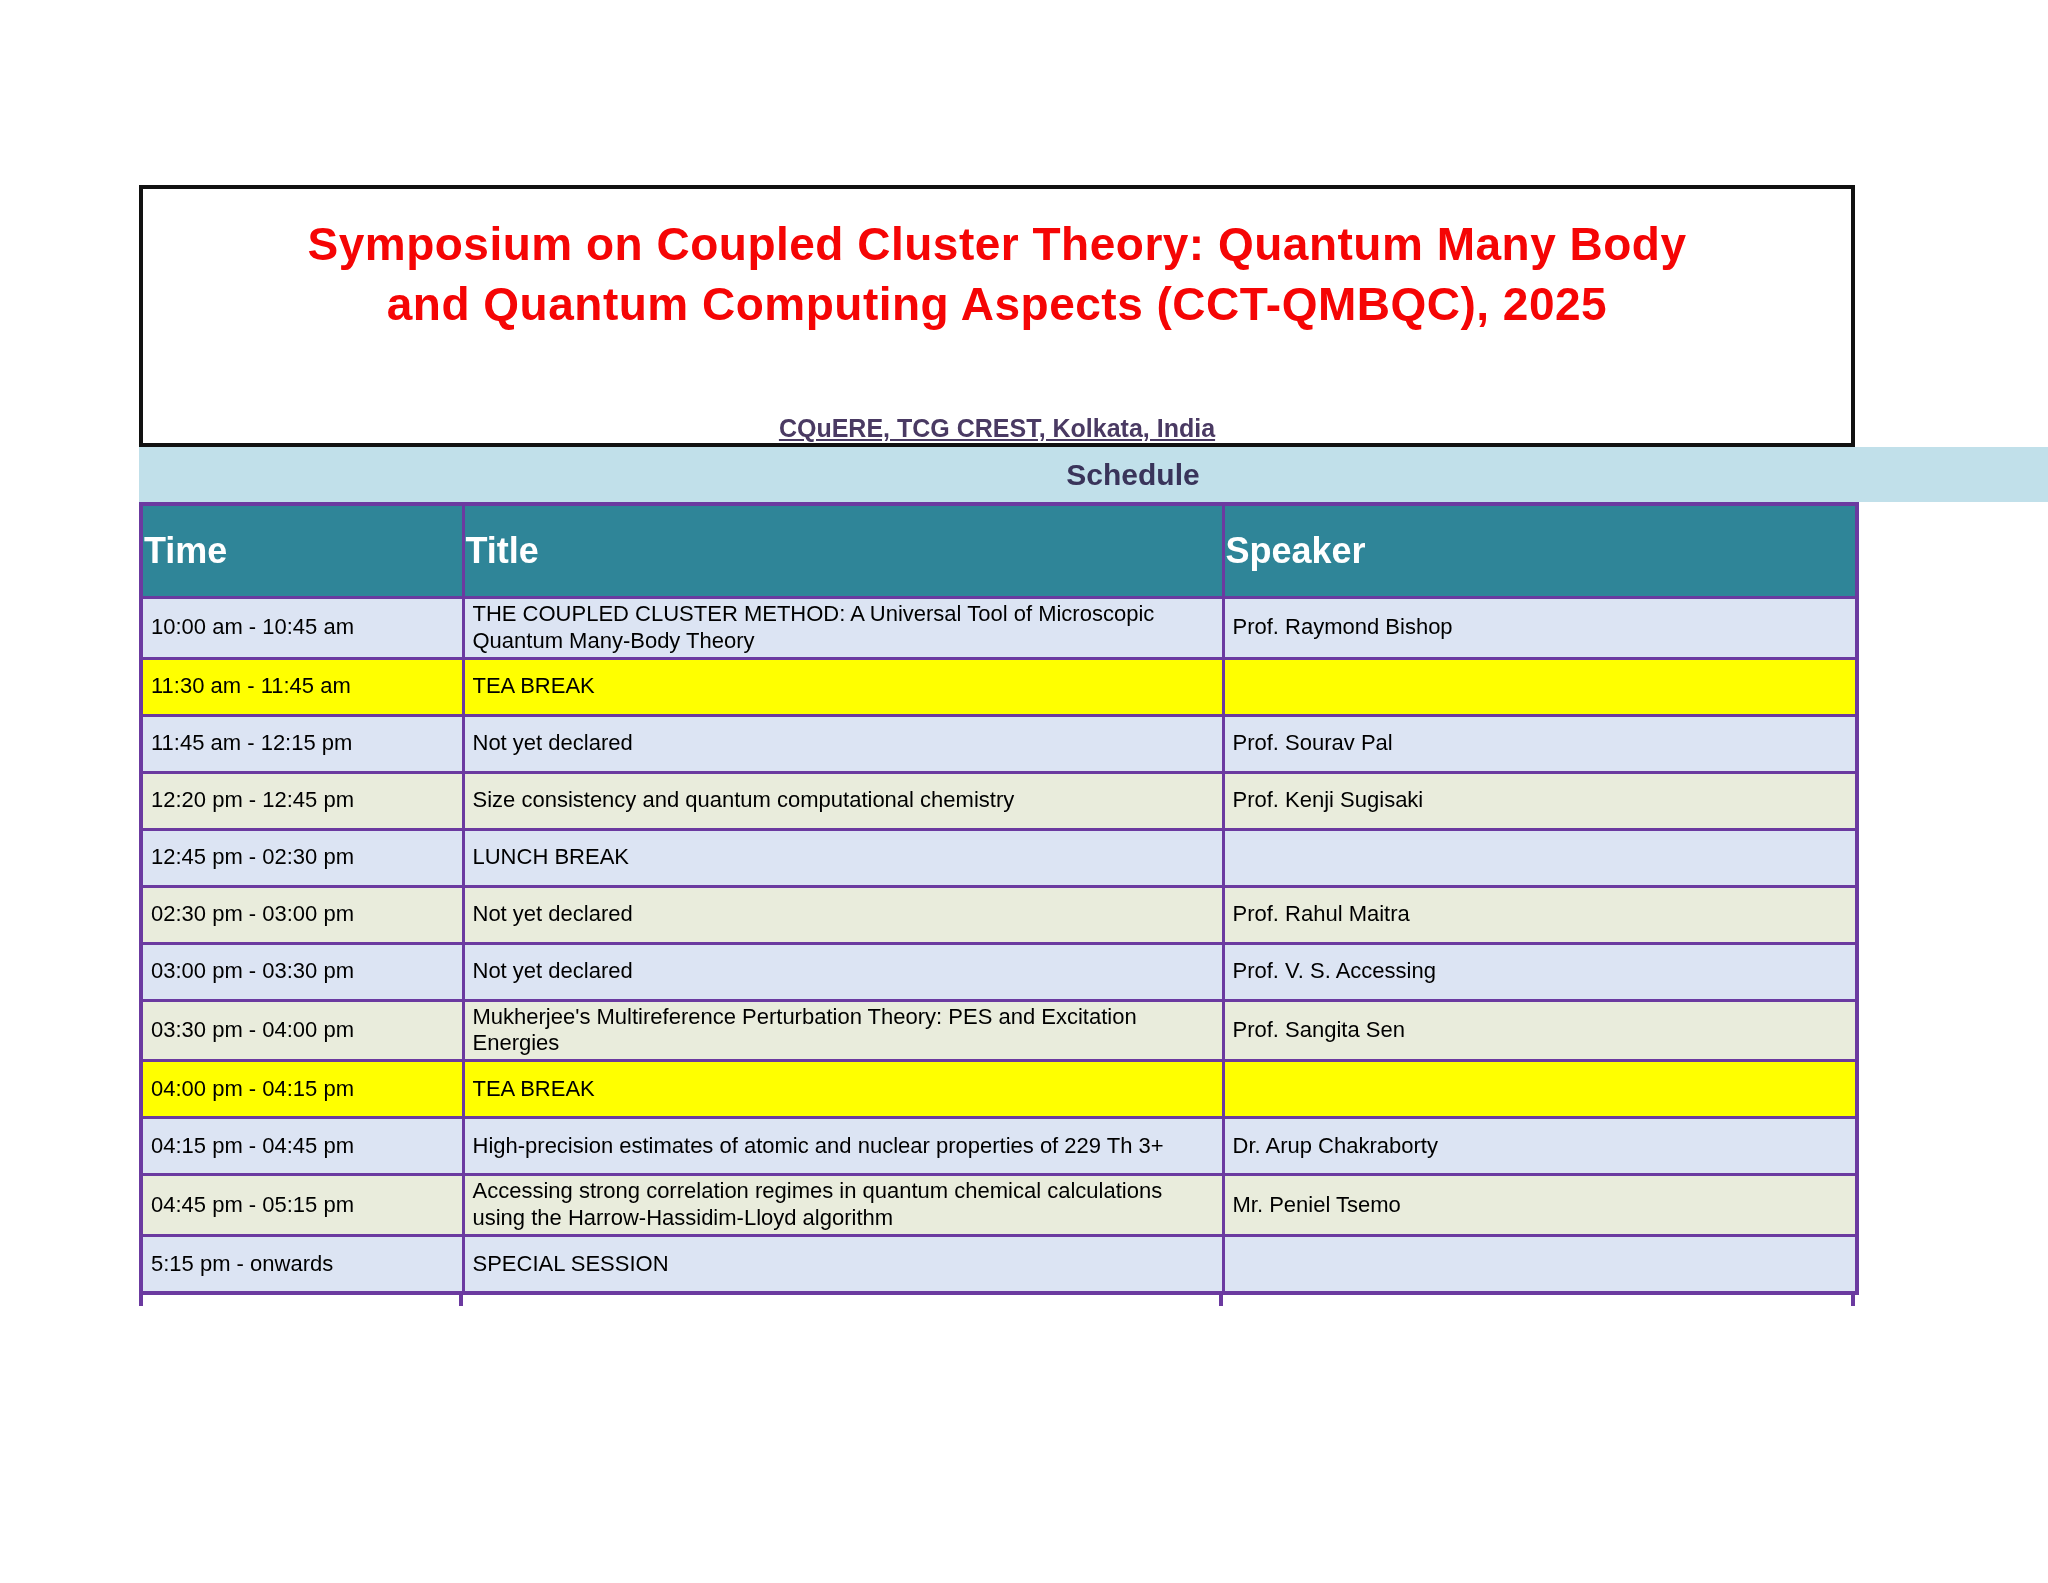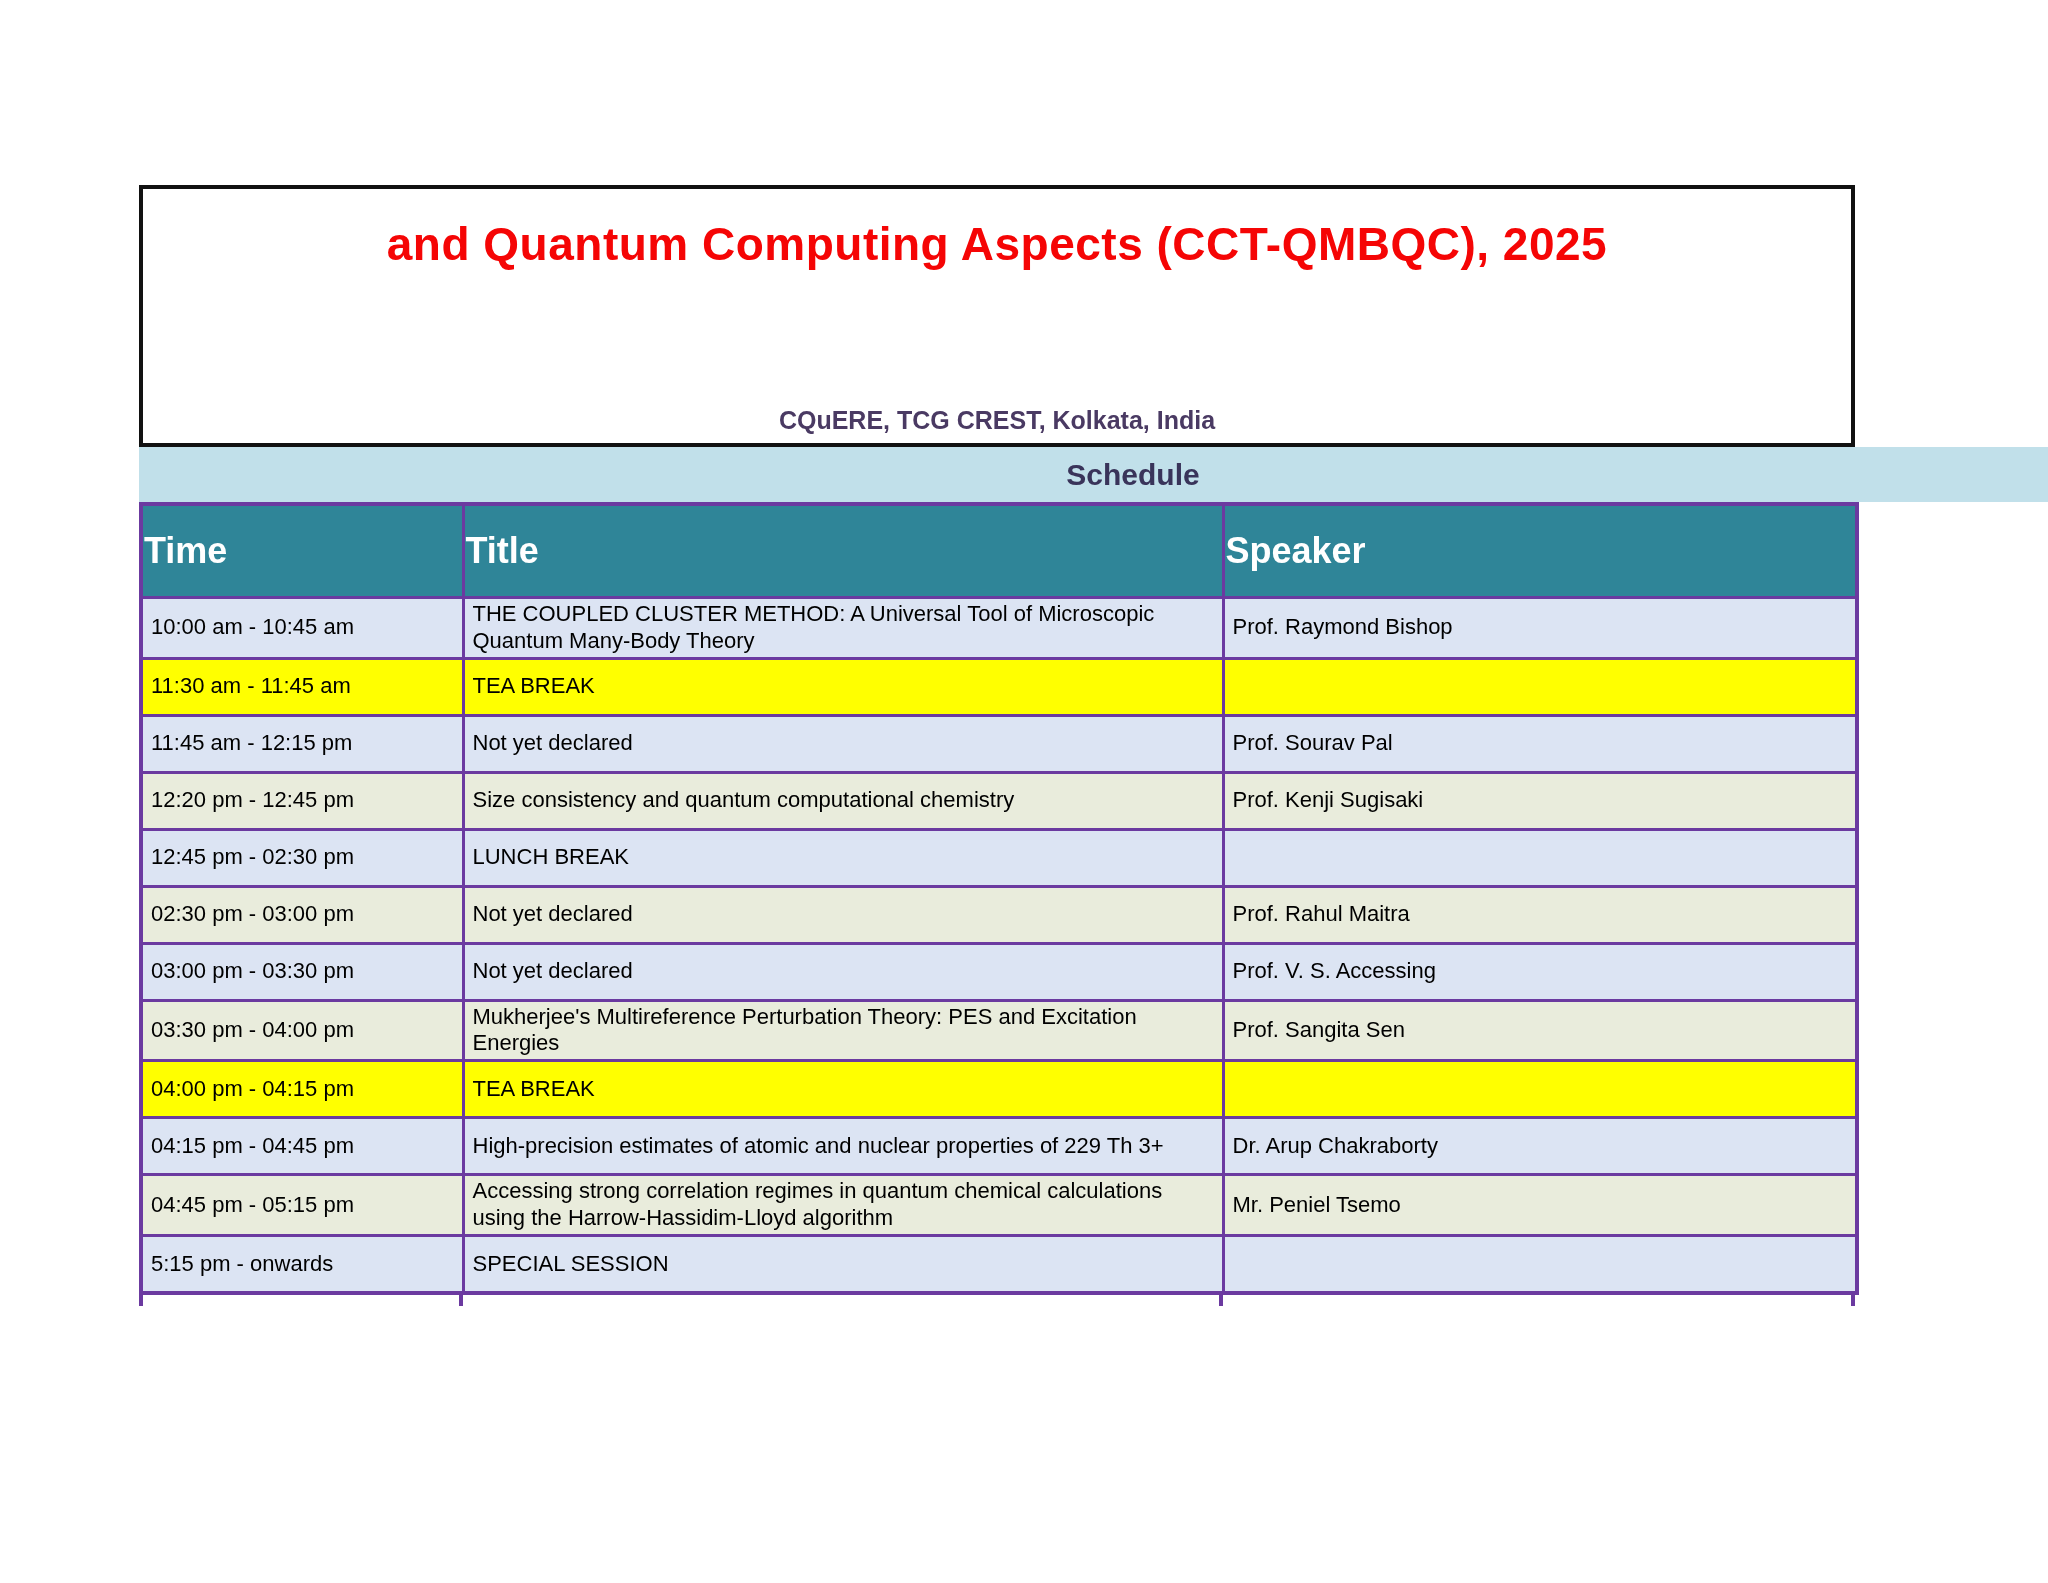--- a/index.html
+++ b/index.html
@@ -30,24 +30,24 @@
     margin-top: 26px;
     padding: 0 60px;
     font-size: 46px;
     font-weight: bold;
     line-height: 1.3;
     color: var(--title-red, #f50505);
     letter-spacing: 0.5px;
   }
   .subtitle {
     margin-top: auto;
-    margin-bottom: 8px;
     font-size: 25px;
     font-weight: bold;
     color: var(--subtitle-purple, #4a3a63);
+    text-decoration: underline;
   }
 
   
   .schedule-band {
     position: absolute;
     left: 139px; top: 447px;
     width: 1988px; height: 55px;
     box-sizing: border-box;
     background: var(--band-bg, #c1e0ea);
     display: flex;
@@ -108,20 +108,21 @@
   .stub.s3 { left: 1080px; }
   .stub.s4 { right: 0; }
 </style>
 </head>
 <body>
 
 <div class="page">
 
   <div class="title-box">
     <div class="main-title">
+      <div>Symposium on Coupled Cluster Theory: Quantum Many Body</div>
       <div>and Quantum Computing Aspects (CCT-QMBQC), 2025</div>
     </div>
     <div class="subtitle">CQuERE, TCG CREST, Kolkata, India</div>
   </div>
 
   <div class="schedule-band">
     <span class="band-label">Schedule</span>
   </div>
 
   <div class="table-wrap">

